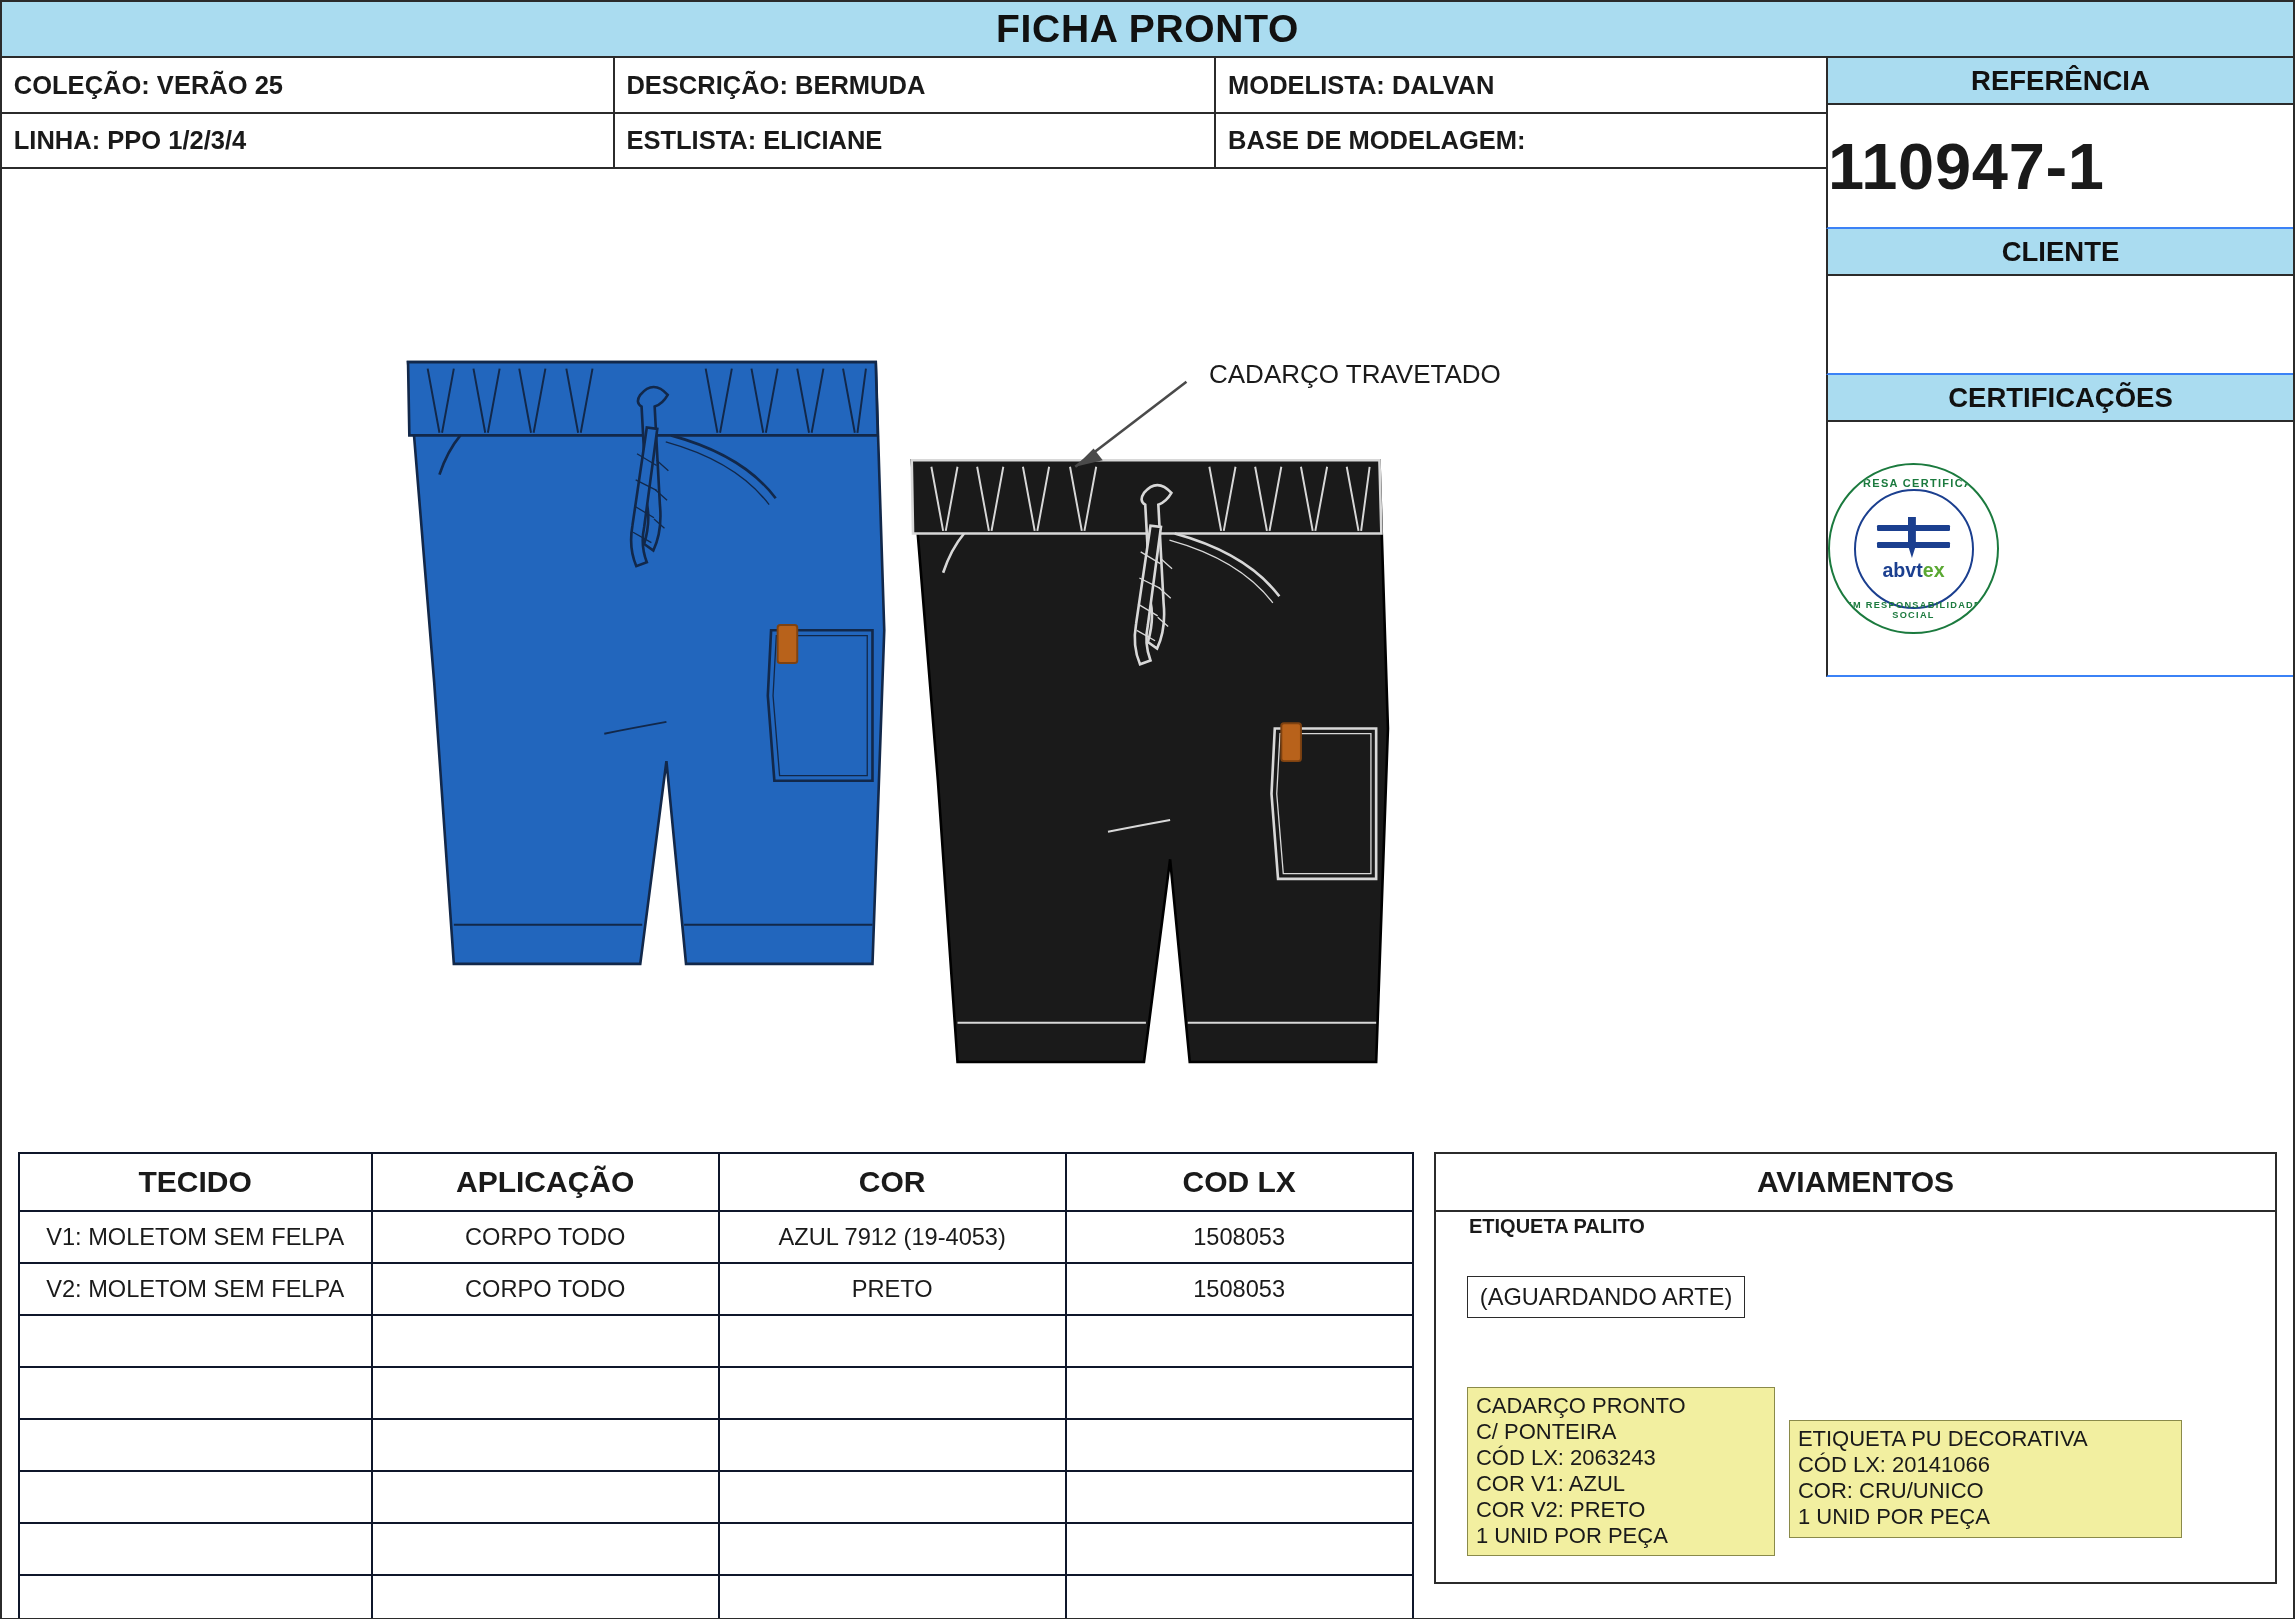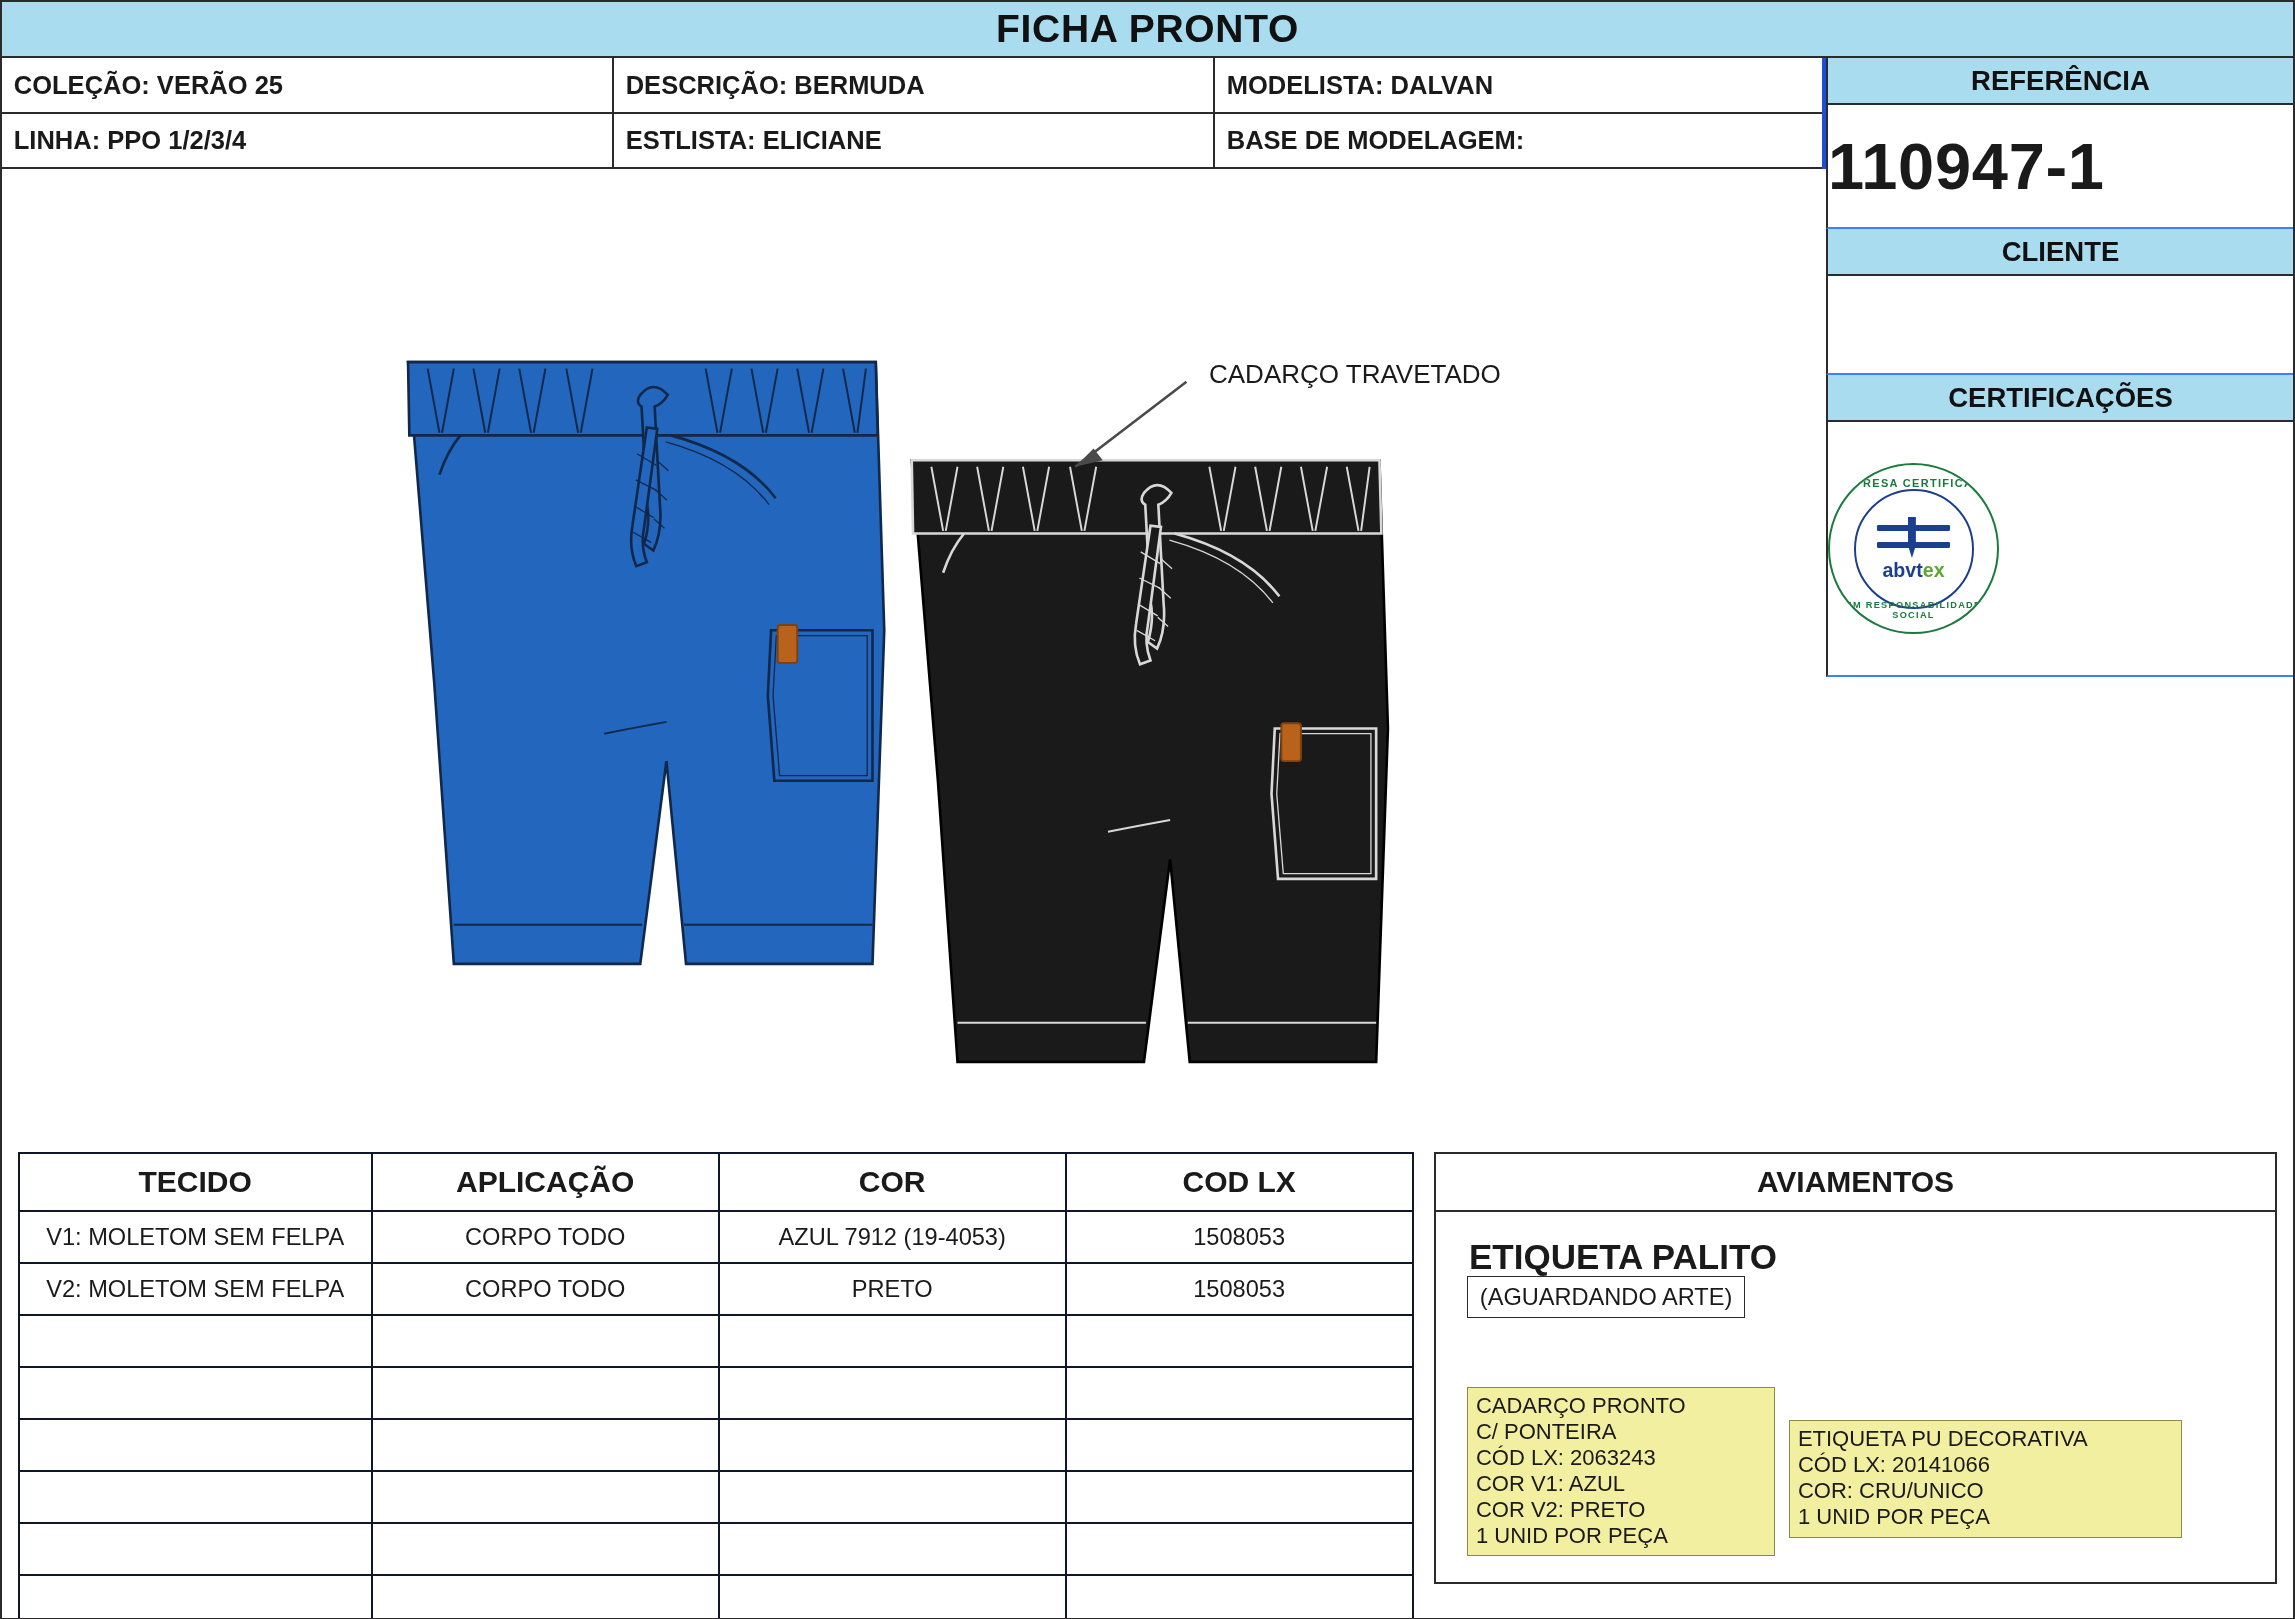--- a/index.html
+++ b/index.html
@@ -55,21 +55,21 @@
     border-left: none;
     height: 55px;
     padding: 0 11.8px;
     font-size: 25.5px;
     font-weight: bold;
     white-space: nowrap;
     box-sizing: border-box;
   }
   .info-table td.c1 { width: 612px; }
   .info-table td.c2 { width: 602px; }
-  .info-table td.c3 { width: 612px; border-right: 6px solid #1d4ed8;}
+  .info-table td.c3 { width: 612px; border-right: 2px solid #1d4ed8;}
 
   
   .right-col {
     position: absolute;
     right: 0;
     top: 56px;
     width: 467px;
     box-sizing: border-box;
   }
   .rc-head {
@@ -226,22 +226,22 @@
     border-bottom: 2px solid #2b2b2b;
     display: flex;
     align-items: center;
     justify-content: center;
     font-size: 30px;
     font-weight: bold;
   }
   .av-body { position: relative; height: 371px; }
   .av-label {
     position: absolute;
-    left: 33px; top: 25px;
-    font-size: 35px;
+    left: 33px; top: 3px;
+    font-size: 20px;
     font-weight: bold;
   }
   .av-art-box {
     position: absolute;
     left: 31px; top: 64px;
     border: 1.3px solid #2b2b2b;
     padding: 6.5px 11.8px;
     font-size: 23.6px;
     background: #fff;
   }

